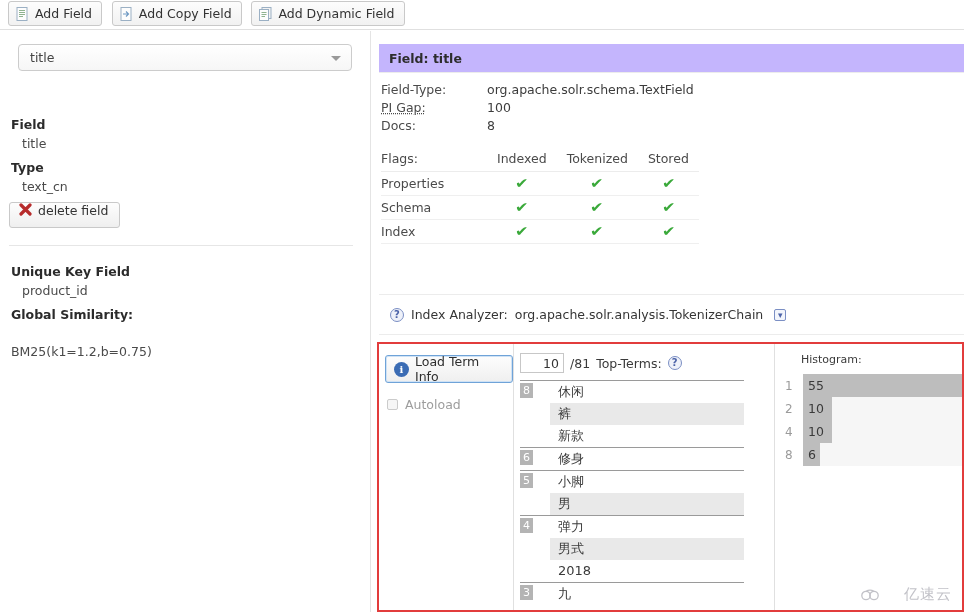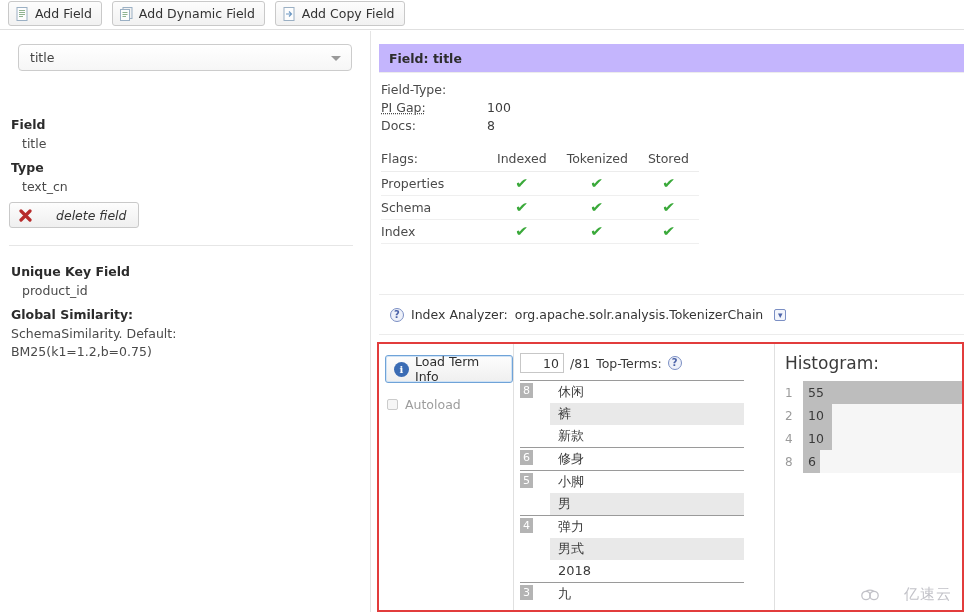--- a/index.html
+++ b/index.html
@@ -64,25 +64,25 @@
   .lbl-v { color: #4a4a4a; font-size: 12.5px; padding-left: 11px; }
 
   .blk { position: absolute; left: 11px; }
   #field-label  { top: 86px; }
   #field-value  { top: 105px; }
   #type-label   { top: 129px; }
   #type-value   { top: 148px; }
 
   .del-btn {
     position: absolute; left: 9px; top: 171px;
-    display: inline-flex; align-items: center; gap: 24px;
+    display: inline-flex; align-items: flex-start; gap: 6px;
     height: 26px; padding: 0 11px 0 9px;
     border: 1px solid #c9c9c9; border-radius: 3px;
     background: linear-gradient(to bottom,#fdfdfd 0%,#efefef 100%);
-    font-size: 12.5px; color: #333; cursor: pointer; font-style: italic;
+    font-size: 12.5px; color: #333; cursor: pointer;
   }
   .hr-left {
     position: absolute; left: 9px; top: 214px; width: 344px;
     border-top: 1px solid #e6e6e6;
   }
   #ukf-label { top: 233px; }
   #ukf-value { top: 252px; }
   #gsim-label{ top: 276px; }
   #gsim-l1   { top: 295px; left: 11px; color:#4a4a4a; font-size:12.5px; }
   #gsim-l2   { top: 313px; left: 11px; color:#4a4a4a; font-size:12.5px; }
@@ -189,21 +189,21 @@
     margin-left: 30px; height: 22px; line-height: 22px;
     padding-left: 8px; font-size: 13px; color: #3a3a3a;
   }
   .term.alt { background: #e9e9e9; }
 
   .ti-right {
     position: absolute; left: 395px; top: 0; right: 0; height: 100%;
     border-left: 1px solid #e0e0e0;
     padding: 9px 0 0 10px;
   }
-  .hist-title { font-size: 17px; color: #3a3a3a; margin-bottom: 8px; }
+  .hist-title { font-size: 11px; color: #3a3a3a; margin-bottom: 8px; margin-left: 16px; }
   .hist-row { display: flex; align-items: center; height: 23px; }
   .hist-key { width: 18px; color: #9b9b9b; font-size: 12px; }
   .hist-track { position: relative; flex: 1; height: 23px; background: #f6f6f6; }
   .hist-bar { position: absolute; left: 0; top: 0; height: 23px; background: #bdbdbd; }
   .hist-val { position: relative; z-index: 2; line-height: 23px; padding-left: 5px; font-size: 12.5px; color: #3a3a3a; }
 
   
   .wm {
     position: absolute; right: 12px; bottom: 8px;
     display: flex; align-items: center; gap: 22px;
@@ -224,37 +224,37 @@
             <line x1="3" y1="3.5" x2="9" y2="3.5"></line>
             <line x1="3" y1="5.5" x2="9" y2="5.5"></line>
             <line x1="3" y1="7.5" x2="9" y2="7.5"></line>
             <line x1="3" y1="9.5" x2="7" y2="9.5"></line>
           </g>
       </svg>
       <span>Add Field</span>
     </div>
     <div class="btn">
       <svg class="btn-ico" viewBox="0 0 13 14">
+        <rect x="1" y="0.5" width="10" height="13" fill="#fdfdfd" stroke="#9bb0c4"></rect>
+        <path d="M3 7 L8 7 M6 4.5 L8.5 7 L6 9.5" fill="none" stroke="#6f9ac4" stroke-width="1.2"></path>
+      </svg>
+      <span>Add Copy Field</span>
+    </div>
+    <div class="btn">
+      <svg class="btn-ico" viewBox="0 0 13 14">
         <rect x="3" y="0.5" width="9" height="11" fill="#f2f2f2" stroke="#9bb0c4"></rect>
         <rect x="0.5" y="2.5" width="9" height="11" fill="#fdfdfd" stroke="#9bb0c4"></rect>
         <g stroke="#8fb38f" stroke-width="1">
             <line x1="2.5" y1="5.5" x2="7.5" y2="5.5"></line>
             <line x1="2.5" y1="7.5" x2="7.5" y2="7.5"></line>
             <line x1="2.5" y1="9.5" x2="6" y2="9.5"></line>
           </g>
       </svg>
       <span>Add Dynamic Field</span>
     </div>
-    <div class="btn">
-      <svg class="btn-ico" viewBox="0 0 13 14">
-        <rect x="1" y="0.5" width="10" height="13" fill="#fdfdfd" stroke="#9bb0c4"></rect>
-        <path d="M3 7 L8 7 M6 4.5 L8.5 7 L6 9.5" fill="none" stroke="#6f9ac4" stroke-width="1.2"></path>
-      </svg>
-      <span>Add Copy Field</span>
-    </div>
   </div>
 
   <div class="left">
 
     <div class="select-wrap">
       <div class="fake-select">
         <span>title</span>
         <span class="caret"></span>
       </div>
     </div>
@@ -269,31 +269,31 @@
         <path d="M2 2 L11 11 M11 2 L2 11" stroke="#b72b2b" stroke-width="3.2" stroke-linecap="round"></path>
       </svg>
       <span>delete field</span>
     </div>
 
     <div class="hr-left"></div>
 
     <div class="blk lbl-b" id="ukf-label">Unique Key Field</div>
     <div class="blk lbl-v" id="ukf-value">product_id</div>
     <div class="blk lbl-b" id="gsim-label">Global Similarity:</div>
-    <div class="blk" id="gsim-l1">SchemaSimilarity. Default:</div>
     <div class="blk" id="gsim-l2">BM25(k1=1.2,b=0.75)</div>
   </div>
 
   <div class="right">
 
     <div class="panel-head">Field: title</div>
 
     <div class="meta">
       <div class="meta-row">
         <span class="meta-k">Field-Type:</span>
+        <span class="meta-v">org.apache.solr.schema.TextField</span>
       </div>
       <div class="meta-row">
         <span class="meta-k dotted">PI Gap:</span>
         <span class="meta-v">100</span>
       </div>
       <div class="meta-row">
         <span class="meta-k">Docs:</span>
         <span class="meta-v">8</span>
       </div>
     </div>

